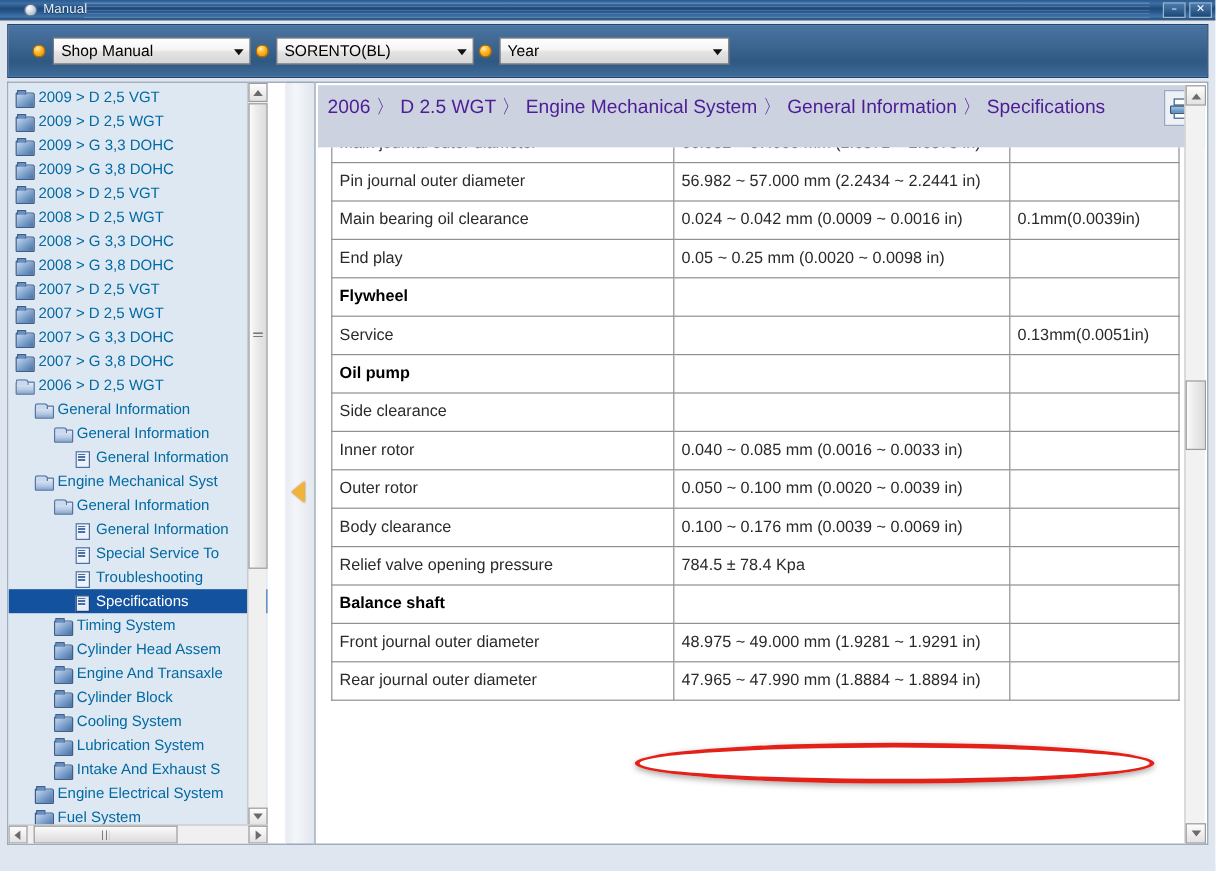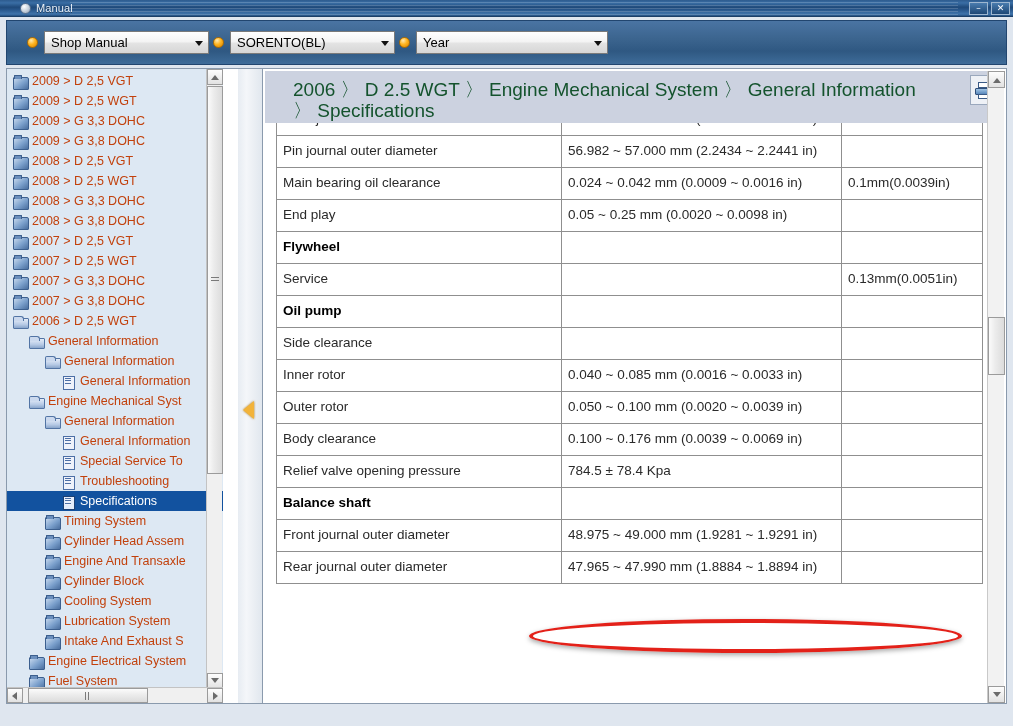--- a/index.html
+++ b/index.html
@@ -111,21 +111,21 @@
   }
   #tree {
     position: absolute; left: 0; top: 0;
     width: 216px; height: 620px;
     background: #dde8f3;
     overflow: hidden;
     padding-top: 2px;
   }
   .tree-item {
     height: 20px; display: flex; align-items: center;
-    font-size: 12.5px; color: #c2410c;
+    font-size: 12.5px; color: #0369a1;
     white-space: nowrap; cursor: pointer;
     padding-left: 6px;
   }
   .tree-item.selected { background: #12529f; color: #ffffff; }
   .tree-item .ti-label { line-height: 20px; }
   .lvl0 { padding-left: 6px; }
   .lvl1 { padding-left: 22px; }
   .lvl2 { padding-left: 38px; }
   .lvl3 { padding-left: 54px; }
 
@@ -258,22 +258,22 @@
     background: #ffffff;
     border: 1px solid #8a9aad;
   }
   #breadcrumb-bar {
     position: absolute; left: 2px; top: 2px;
     width: 739px; height: 52px;
     background: #ccd2e0;
     display: flex; align-items: flex-start;
   }
   #breadcrumb {
-    padding: 8px 0 0 28px;
-    font-size: 19px; color: #14532d; line-height: 21px;
+    padding: 8px 0 0 8px;
+    font-size: 16px; color: #4c1d95; line-height: 21px;
     max-width: 670px;
   }
   #print-button {
     position: absolute; right: 8px; top: 6px;
     width: 28px; height: 30px;
     border: 1px solid #9aa8bd;
     background: #eef1f6;
     display: flex; align-items: center; justify-content: center;
     cursor: pointer;
   }

